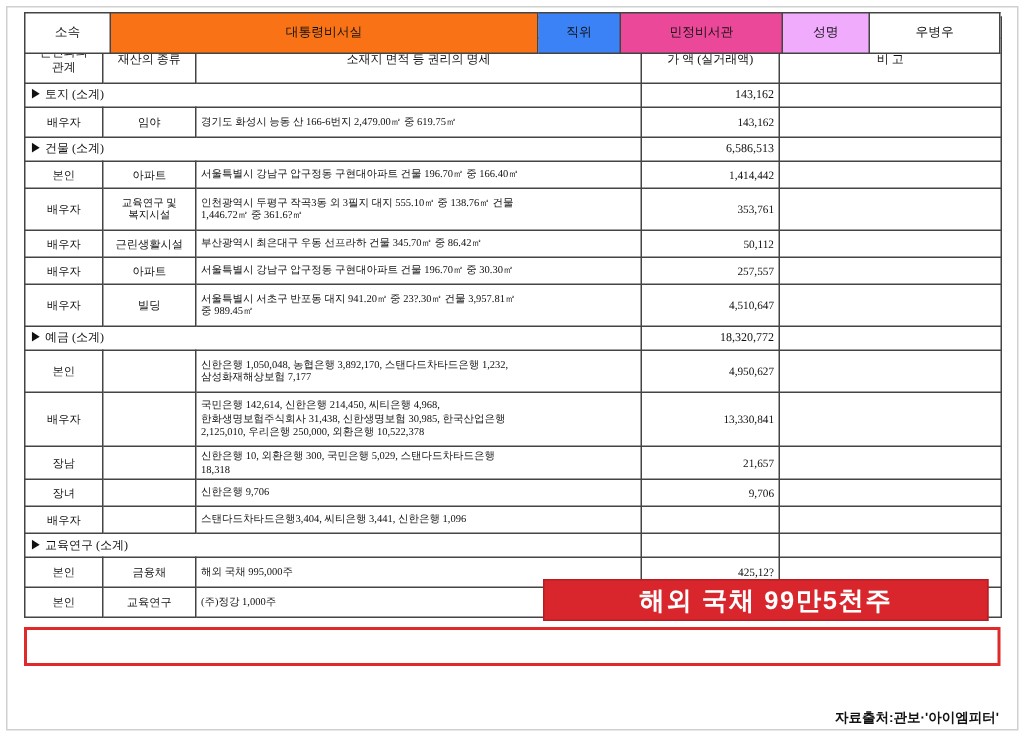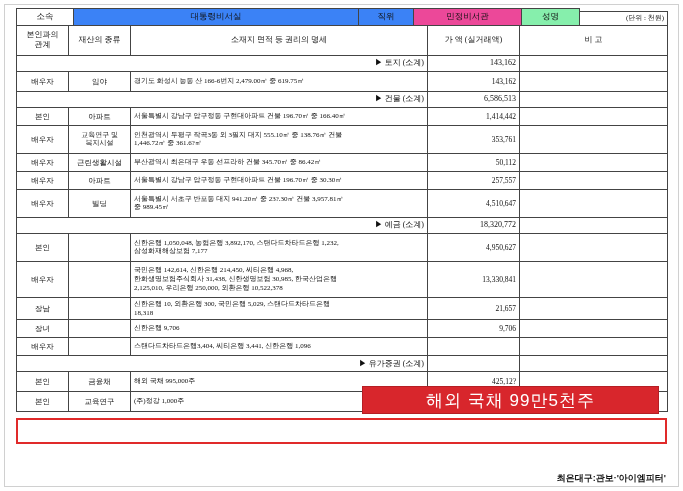--- a/index.html
+++ b/index.html
@@ -41,35 +41,35 @@
     padding: 1px 2px 2px 0;
     color: #111;
   }
   .colhdr td { height: 30px; font-size: 8px; }
   .sub-row td {
     background: #fff;
     font-size: 8px;
     font-weight: bold;
     height: 16px;
   }
-  .sub-label { text-align: right; padding-left: 4px; }
+  .sub-label { text-align: left; padding-left: 4px; }
   .t28 { height: 28px; }
   .t20 { height: 20px; }
   .t18 { height: 18px; }
   .desc { font-size: 7px; line-height: 1.3; }
 
   
   #banner {
     position: absolute;
     left: 362px; top: 386px;
     width: 297px; height: 28px;
     background: #d8262c;
     color: #ffffff;
     font-size: 17px;
-    font-weight: normal;
+    font-weight: bold;
     letter-spacing: 1px;
     display: flex;
     align-items: center;
     justify-content: center;
     border: 1px solid #b51e24;
   }
   
   #rowbox {
     position: absolute;
     left: 16px; top: 418px;
@@ -236,21 +236,21 @@
       </tr>
       <tr class="t18">
         <td class="c">배우자</td>
         <td class="c"></td>
         <td class="l desc">스탠다드차타드은행3,404, 씨티은행 3,441, 신한은행 1,096</td>
         <td class="r"></td>
         <td></td>
       </tr>
 
       <tr class="sub-row">
-        <td class="sub-label" colspan="3">▶ 유가증권 (소계)</td>
+        <td class="sub-label" colspan="3">▶ 교육연구 (소계)</td>
         <td class="r"></td>
         <td></td>
       </tr>
       <tr class="t20">
         <td class="c">본인</td>
         <td class="c">금융채</td>
         <td class="l desc">해외 국채 995,000주</td>
         <td class="r">425,12?</td>
         <td></td>
       </tr>
@@ -261,21 +261,22 @@
         <td class="r">10,000</td>
         <td></td>
       </tr>
     </tbody>
   </table>
 
   <div style="position:absolute; left:16px; top:8px; width:651px; height:22px; pointer-events:none;"></div>
 
   <div id="banner">해외 국채 99만5천주</div>
   <div id="rowbox"></div>
-  <div id="source">최은대구:관보·'아이엠피터'</div>
-<div style="position: absolute; left: 16px; top: 8px; width: 651px; height: 18px; display: flex; font-size: 8.5px; color: rgb(17, 17, 17);">
+  <div id="source">자료출처:관보·'아이엠피터'</div>
+<div style="position: absolute; left: 16px; top: 8px; width: 651px; height: 28px; display: flex; font-size: 8.5px; color: rgb(17, 17, 17);">
       <div style="width: 58px; border: 1px solid rgb(68, 68, 68); display: flex; align-items: center; justify-content: center; background: rgb(255, 255, 255);">소속</div>
-      <div style="width: 285px; border-top: 1px solid rgb(68, 68, 68); border-right: 1px solid rgb(68, 68, 68); border-bottom: 1px solid rgb(68, 68, 68); border-image: initial; border-left: none; display: flex; align-items: center; justify-content: center; background: #3b82f6;">대통령비서실</div>
+      <div style="width: 285px; border-top: 1px solid rgb(68, 68, 68); border-right: 1px solid rgb(68, 68, 68); border-bottom: 1px solid rgb(68, 68, 68); border-image: initial; border-left: none; display: flex; align-items: center; justify-content: center; background: #f97316;">대통령비서실</div>
       <div style="width: 55px; border-top: 1px solid rgb(68, 68, 68); border-right: 1px solid rgb(68, 68, 68); border-bottom: 1px solid rgb(68, 68, 68); border-image: initial; border-left: none; display: flex; align-items: center; justify-content: center; background: #3b82f6;">직위</div>
       <div style="width: 108px; border-top: 1px solid rgb(68, 68, 68); border-right: 1px solid rgb(68, 68, 68); border-bottom: 1px solid rgb(68, 68, 68); border-image: initial; border-left: none; display: flex; align-items: center; justify-content: center; background: #ec4899;">민정비서관</div>
-      <div style="width: 58px; border-top: 1px solid rgb(68, 68, 68); border-right: 1px solid rgb(68, 68, 68); border-bottom: 1px solid rgb(68, 68, 68); border-image: initial; border-left: none; display: flex; align-items: center; justify-content: center; background: #86efac;">성명</div>
+      <div style="width: 58px; border-top: 1px solid rgb(68, 68, 68); border-right: 1px solid rgb(68, 68, 68); border-bottom: 1px solid rgb(68, 68, 68); border-image: initial; border-left: none; display: flex; align-items: center; justify-content: center; background: #f0abfc;">성명</div>
+      <div style="width: 87px; border-top: 1px solid rgb(68, 68, 68); border-right: 1px solid rgb(68, 68, 68); border-bottom: 1px solid rgb(68, 68, 68); border-image: initial; border-left: none; display: flex; align-items: center; justify-content: center; background: rgb(255, 255, 255);">우병우</div>
     </div>
   </div>
 
 </body></html>

